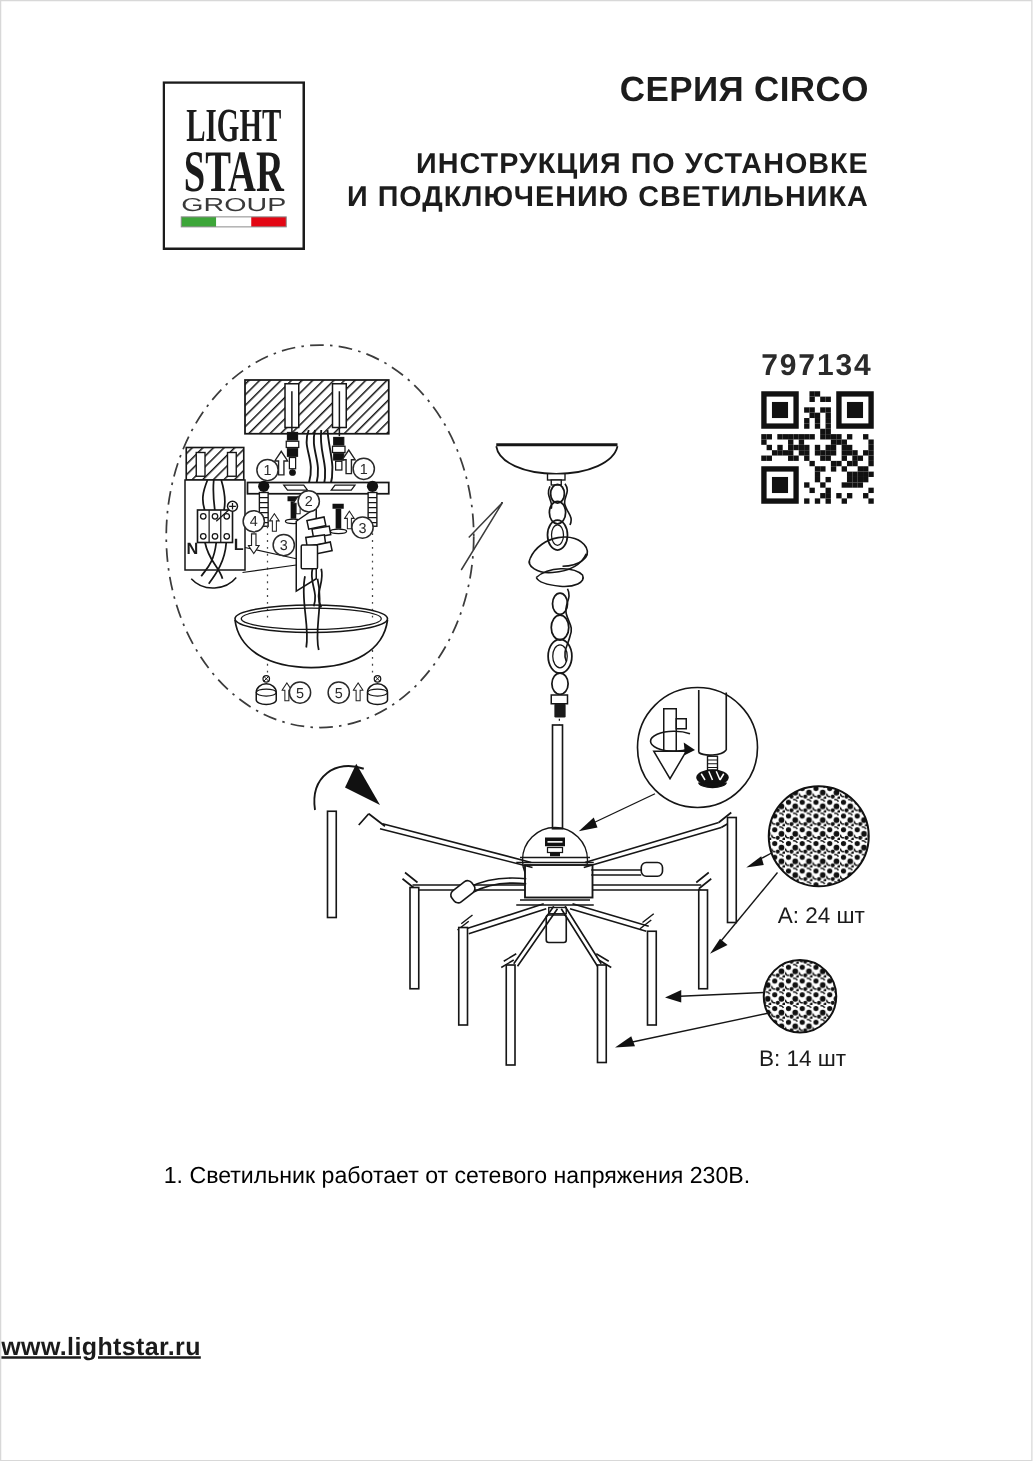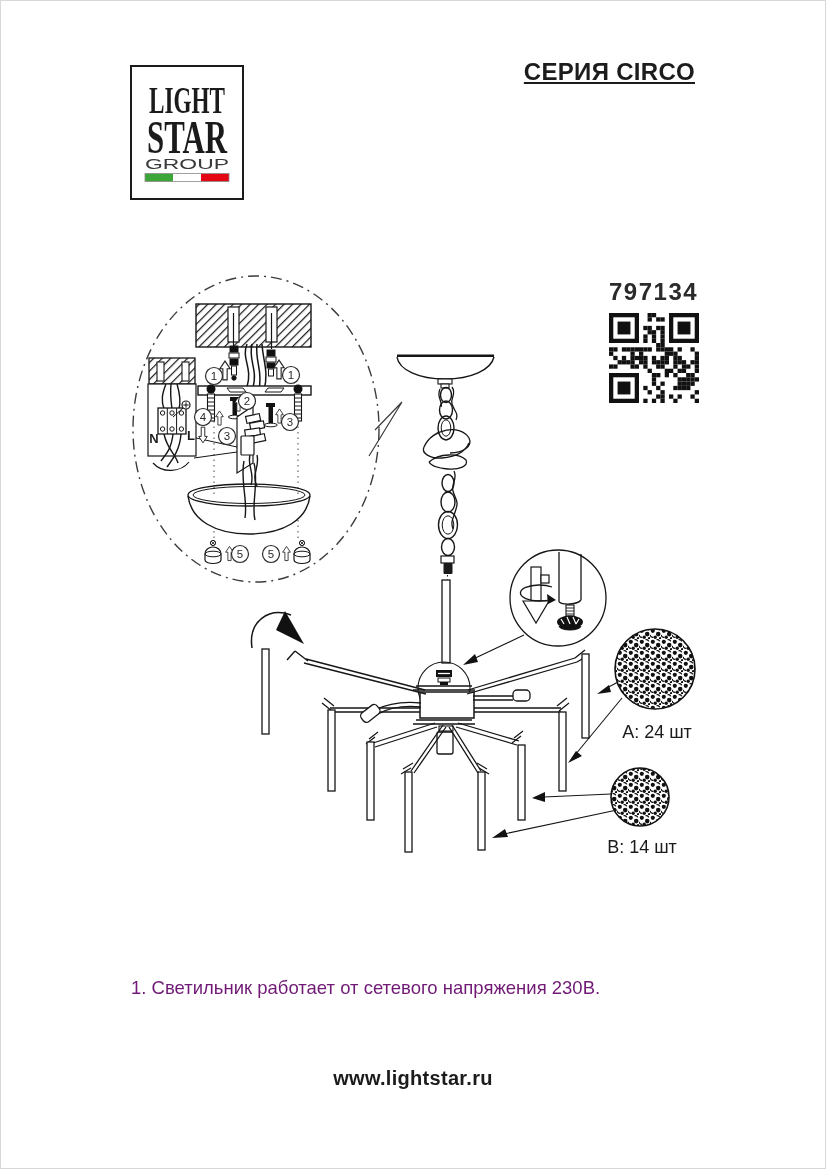--- a/index.html
+++ b/index.html
@@ -12,32 +12,33 @@
     overflow:hidden;
     border:1px solid #d8d8d8;
   }
   .abs { position:absolute; }
 
   
   .header-block {
     position:absolute; right:130px; top:57px;
     text-align:right; color:#1c1c1c;
   }
-  .header-series { font-size:24px; font-weight:bold; line-height:28px; letter-spacing:0.3px;text-decoration:underline; }
+  .header-series { font-size:28px; font-weight:bold; line-height:28px; letter-spacing:0.3px; }
   .header-title  { margin-top:31px; font-size:23px; font-weight:bold; line-height:27px; letter-spacing:0.8px; }
 
   
   .notes {
-    position:absolute; left:130px; top:973px; width:600px;
-    font-size:18.5px; line-height:27px; color:#701a75;
+    position:absolute; left:130px; top:925px; width:600px;
+    font-size:18.5px; line-height:27px; color:#000000;
   }
   .footer {
     position:absolute; left:0; top:1066px; width:100%;
-    text-align:center; font-size:20px; font-weight:bold; color:#1b1b1b;
+    text-align:left; font-size:20px; font-weight:bold; color:#1b1b1b;
     letter-spacing:0.3px;
+    text-decoration:underline;
   }
   svg text { font-family:"Liberation Sans", sans-serif; }
   .logo-serif { font-family:"Liberation Serif", serif; font-weight:bold; fill:#1b1b1b; }
   .num-circ circle { fill:#fff; stroke:#2a2a2a; stroke-width:1.2; }
   .num-circ text { font-size:11.5px; fill:#2a2a2a; text-anchor:middle; }
   .lbl { font-size:18px; fill:#1b1b1b; text-anchor:middle; }
 </style>
 </head>
 <body>
 
@@ -49,20 +50,24 @@
   <g>
     <rect x="15" y="108.5" width="28" height="8" id="flag-green" fill="#3DA639"></rect>
     <rect x="43" y="108.5" width="28" height="8" fill="#ffffff"></rect>
     <rect x="71" y="108.5" width="28" height="8" id="flag-red" fill="#E30613"></rect>
     <rect x="15" y="108.5" width="84" height="8" fill="none" stroke="#8a8a8a" stroke-width="0.8"></rect>
   </g>
 </svg>
 
 <div class="header-block">
   <div class="header-series">СЕРИЯ CIRCO</div>
+  <div class="header-title">
+    <div>ИНСТРУКЦИЯ ПО УСТАНОВКЕ</div>
+    <div>И ПОДКЛЮЧЕНИЮ СВЕТИЛЬНИКА</div>
+  </div>
 </div>
 
 <svg class="abs" style="left:0; top:0;" width="826" height="1169" viewBox="0 0 826 1169">
   <defs>
     <pattern id="hatch" width="6" height="6" patternUnits="userSpaceOnUse" patternTransform="rotate(45)">
       <rect width="6" height="6" fill="#fff"></rect>
       <line x1="0" y1="0" x2="0" y2="6" stroke="#161616" stroke-width="2.4"></line>
     </pattern>
     <pattern id="knurl" width="11" height="11" patternUnits="userSpaceOnUse">
       <rect width="11" height="11" fill="#fff"></rect>

